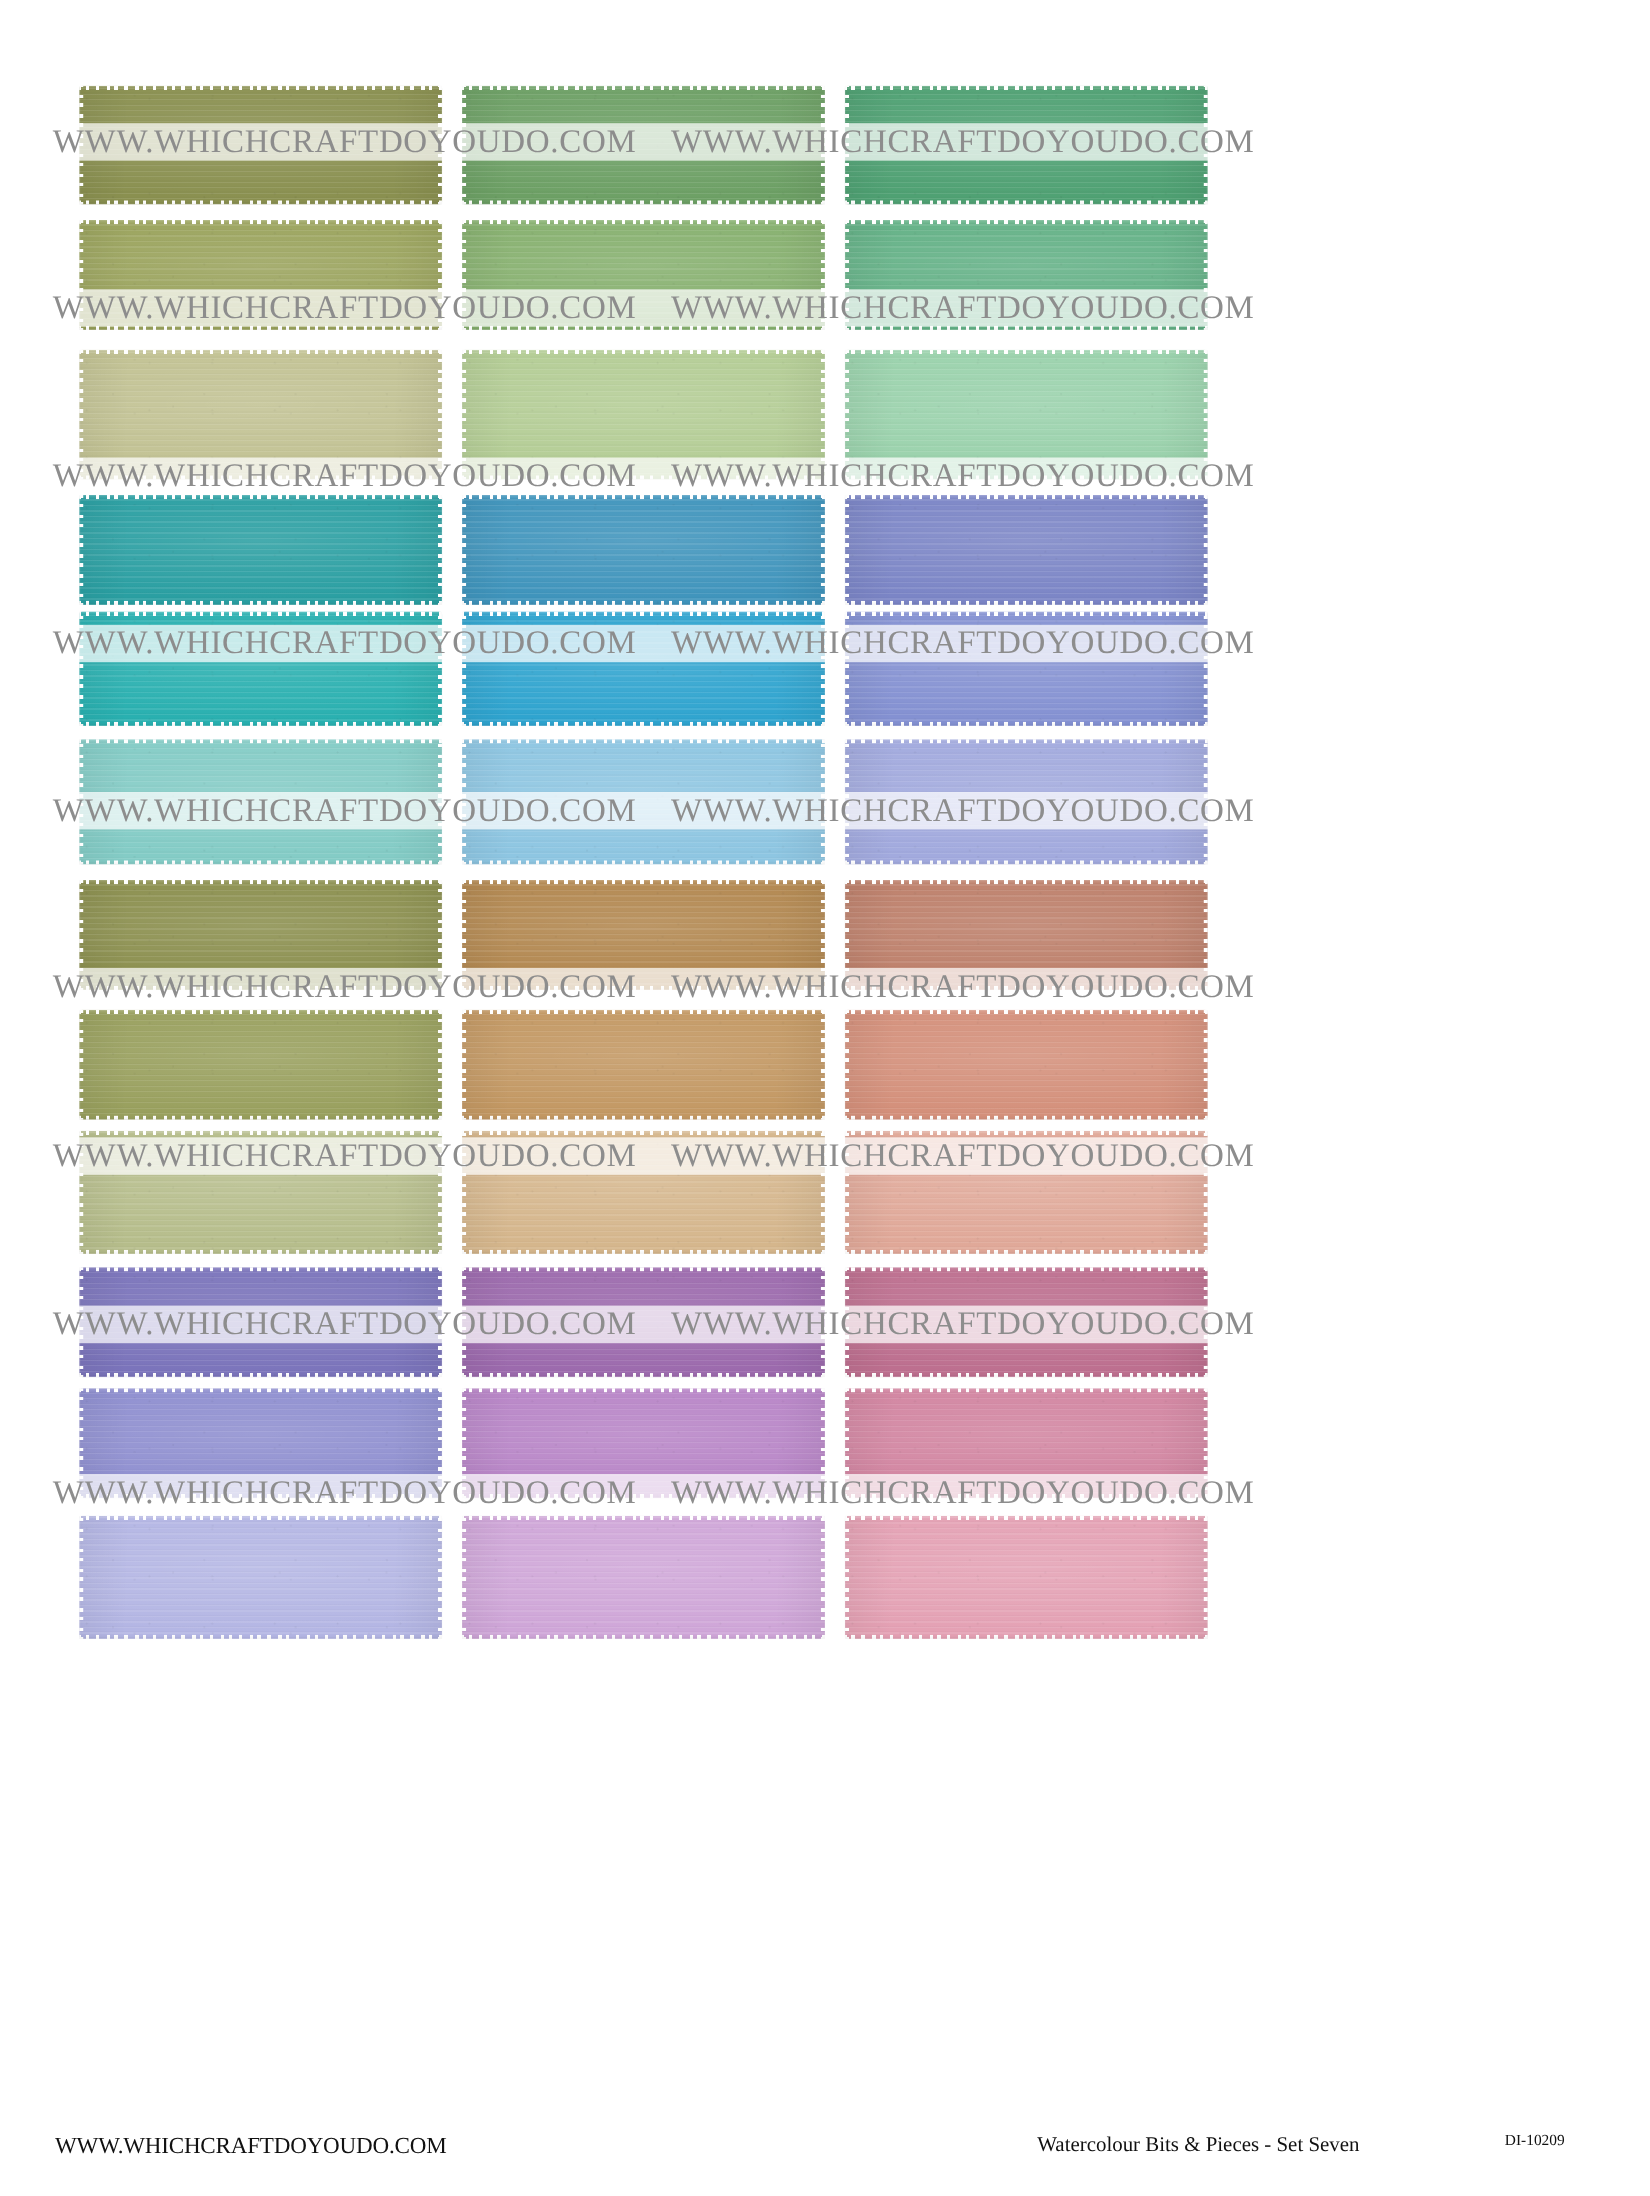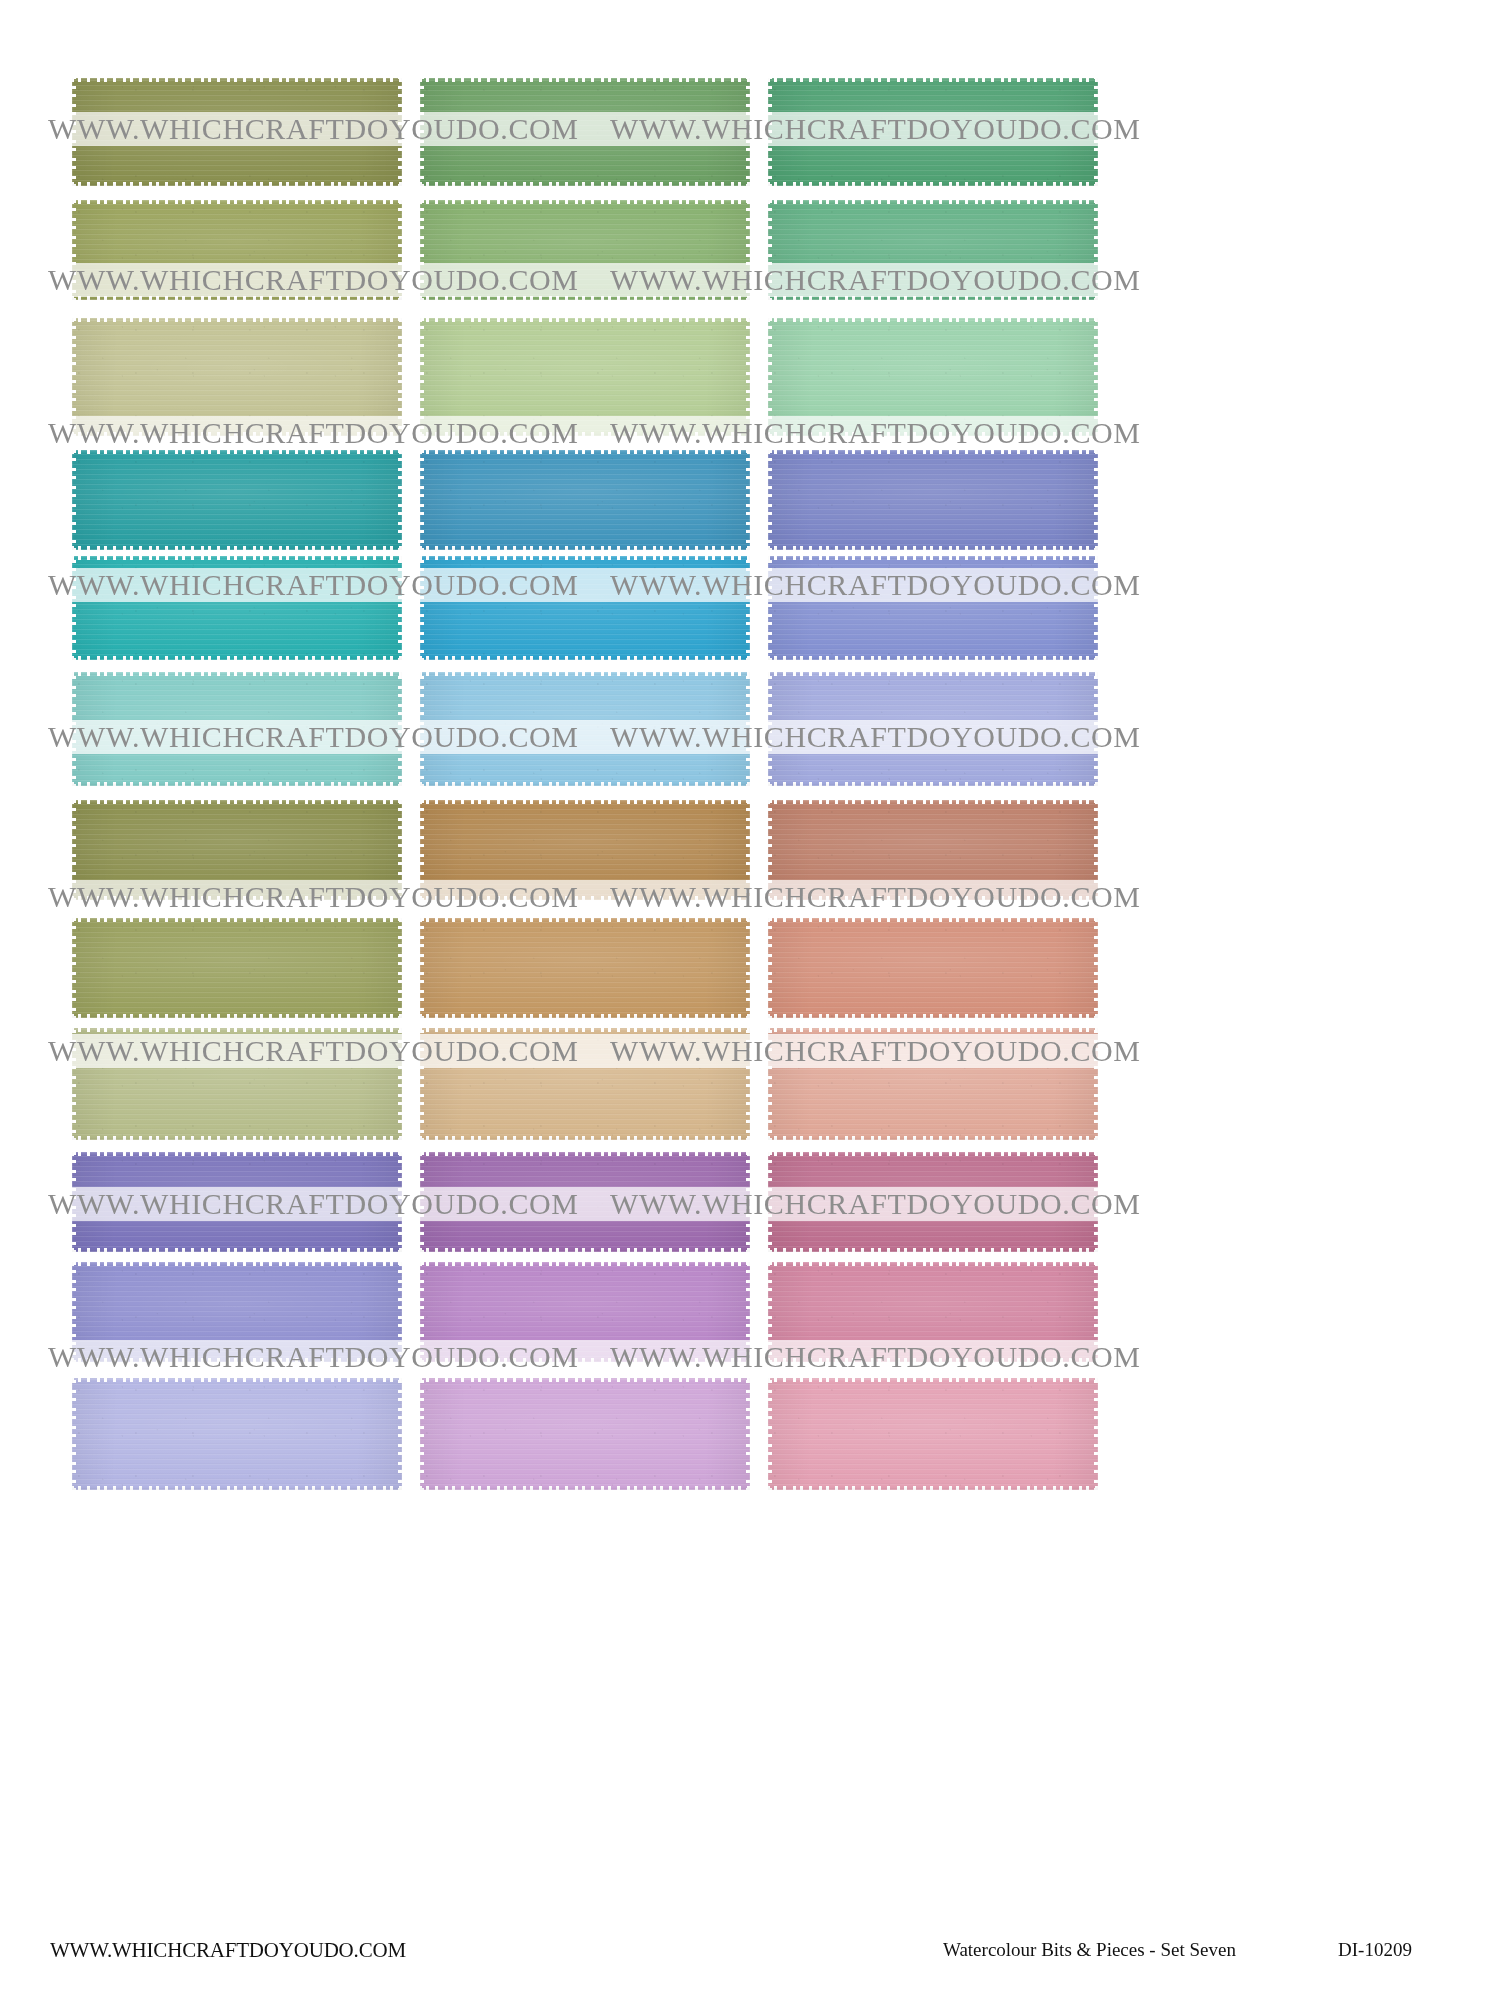--- a/index.html
+++ b/index.html
@@ -106,21 +106,21 @@
     z-index:60;
   }
   .ft{
     position:absolute;
     font-family:"Liberation Serif", serif;
     color:#111111;
     white-space:nowrap;
   }
   #ft-url{left:50px;top:0;font-size:21px;letter-spacing:-.2px;}
   #ft-title{left:943px;top:1px;font-size:19px;}
-  #ft-sku{left:1338px;top:1px;font-size:19px;}
+  #ft-sku{left:1368px;top:1px;font-size:14px;}
 </style>
 </head>
 <body>
 
 <div id="sheet">
 
   <div id="grid">
       <div class="swatch" style="left: 72px; top: 78px; width: 330px; height: 108px;">
         <div class="paint" style="background: rgb(138, 144, 80);"></div>
         <div class="rim-t"></div>

